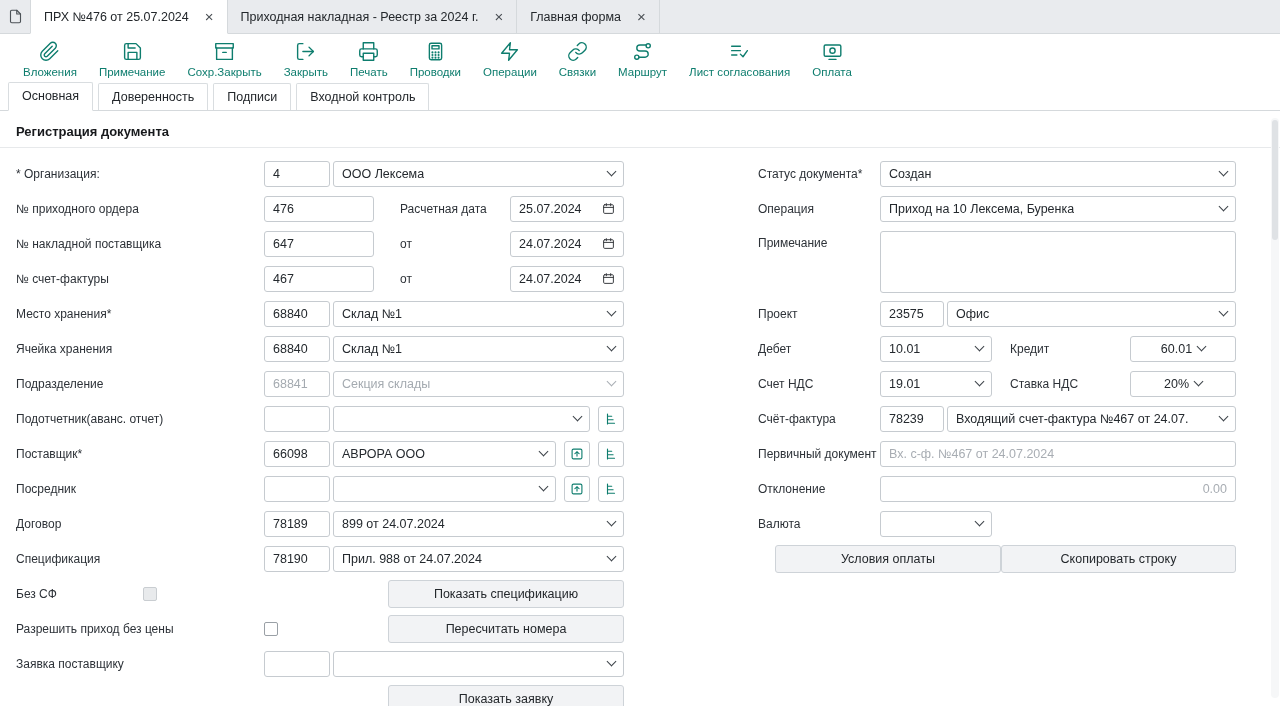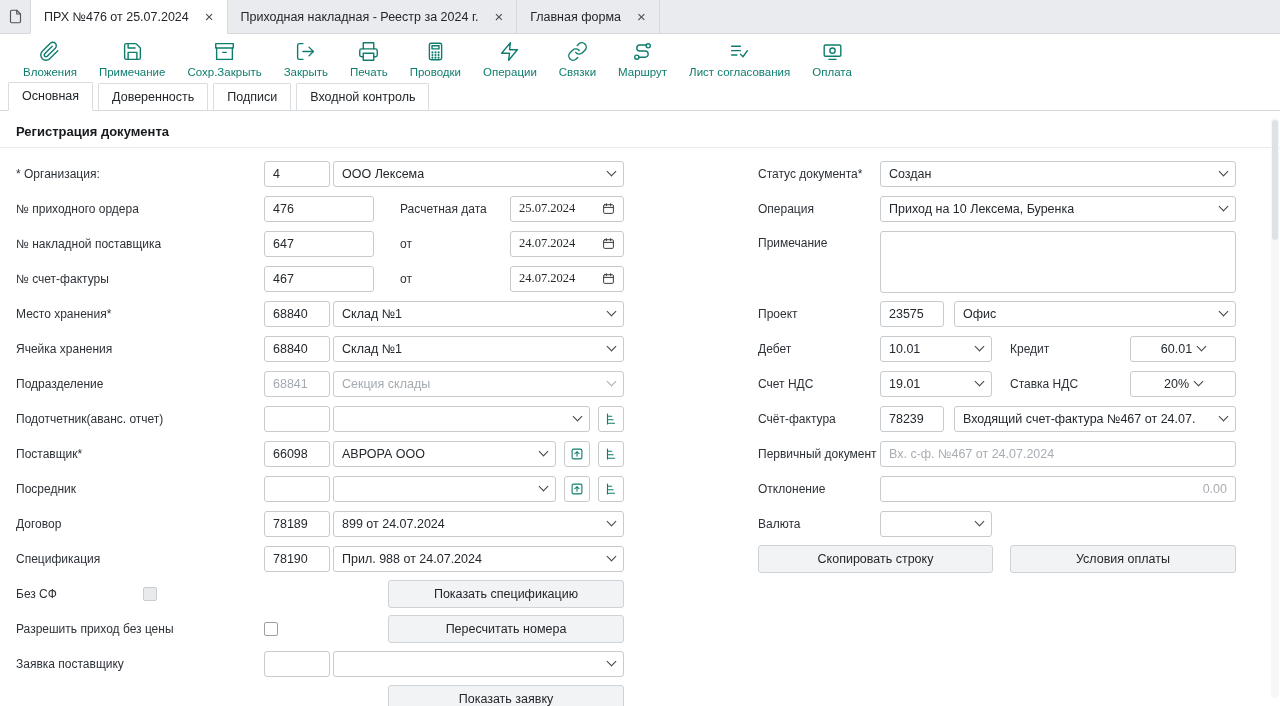--- a/index.html
+++ b/index.html
@@ -37,31 +37,31 @@
   .row { display:flex; align-items:center; height:35px; }
   .row.tall { height:70px; align-items:flex-start; padding-top:5px; }
   .lab { width:248px; flex:none; font-size:12px; color:#2d3238; padding-right:8px; white-space:nowrap; }
   .lab-short { width:127px; flex:none; font-size:12px; color:#2d3238; }
   .col-right .lab { width:122px; }
   .midlab { font-size:12px; color:#2d3238; margin-left:26px; white-space:nowrap; }
   .midlab-r { margin-left:18px; }
 
   .inp { height:26px; border:1px solid #c6cbd0; border-radius:3px; background:#fff; display:flex; align-items:center; padding:0 8px; font-size:12.5px; white-space:nowrap; overflow:hidden; }
   .code { width:66px; flex:none; margin-right:3px; }
-  .code-r { width:64px; flex:none; margin-right:10px; }
+  .code-r { width:64px; flex:none; margin-right:3px; }
   .num { width:110px; flex:none; }
   .dd { flex:1; min-width:0; justify-content:space-between; gap:6px; }
   .dd .val { overflow:hidden; }
   .dd-s { width:112px; flex:none; justify-content:space-between; gap:6px; }
   .dd-s2 { width:106px; flex:none; margin-left:auto; justify-content:center; gap:6px; }
   .chev { width:7px; height:7px; border-right:1.7px solid #3c4248; border-bottom:1.7px solid #3c4248; transform:rotate(45deg); margin-top:-4px; flex:none; }
   .inp.disabled { color:#a4aab0; }
   .inp.disabled .chev { border-color:#a9aeb4; }
 
-  .date { width:114px; flex:none; margin-left:auto; justify-content:space-between; gap:6px;font-family:Liberation Serif, serif; }
+  .date { width:114px; flex:none; margin-left:auto; justify-content:space-between; gap:6px; }
   .cal { width:13px; height:13px; flex:none; }
   .cal, .cal * { stroke:#35393d; fill:none; stroke-width:1.8; stroke-linecap:round; stroke-linejoin:round; }
 
   .mini { width:26px; height:26px; flex:none; margin-left:8px; border:1px solid #c6cbd0; border-radius:3px; background:#fff; display:flex; align-items:center; justify-content:center; cursor:default; }
   .mico { width:14px; height:14px; }
   .mico, .mico * { stroke:#0e7d6e; fill:none; stroke-width:1.6; stroke-linecap:round; stroke-linejoin:round; }
 
   .checkbox { width:14px; height:14px; border:1px solid #9aa0a6; border-radius:2px; background:#fff; flex:none; }
   .checkbox.cb-disabled { border-color:#c9cdd1; background:#e8eaec; }
 
@@ -476,22 +476,22 @@
 
       <div class="row">
         <div class="lab">Валюта</div>
         <div class="inp dd-s">
           <span class="val"></span>
           <span class="chev"></span>
         </div>
       </div>
 
       <div class="row">
+        <div class="btn btn-pay">Условия оплаты</div>
         <div class="btn btn-copy">Скопировать строку</div>
-        <div class="btn btn-pay">Условия оплаты</div>
       </div>
 
     </div>
   </div>
 </div>
 
 <div class="scrollbar">
   <div class="scroll-thumb"></div>
 </div>
 

